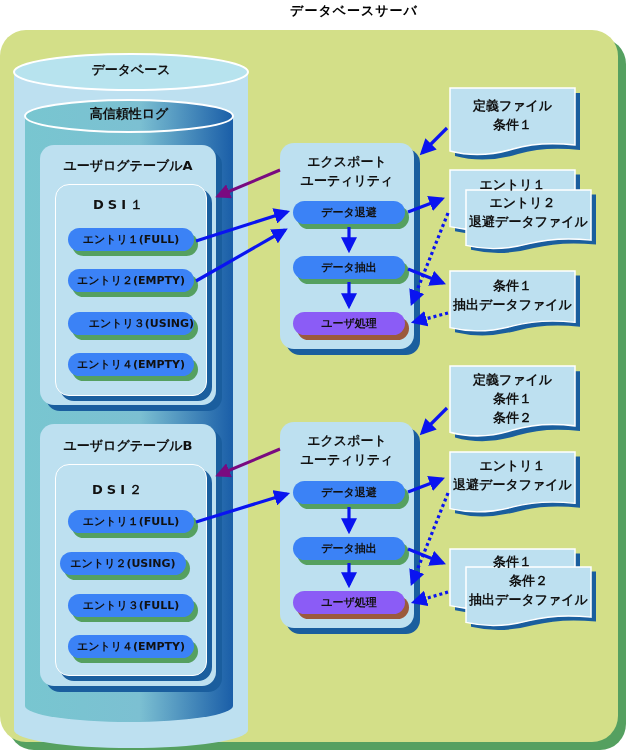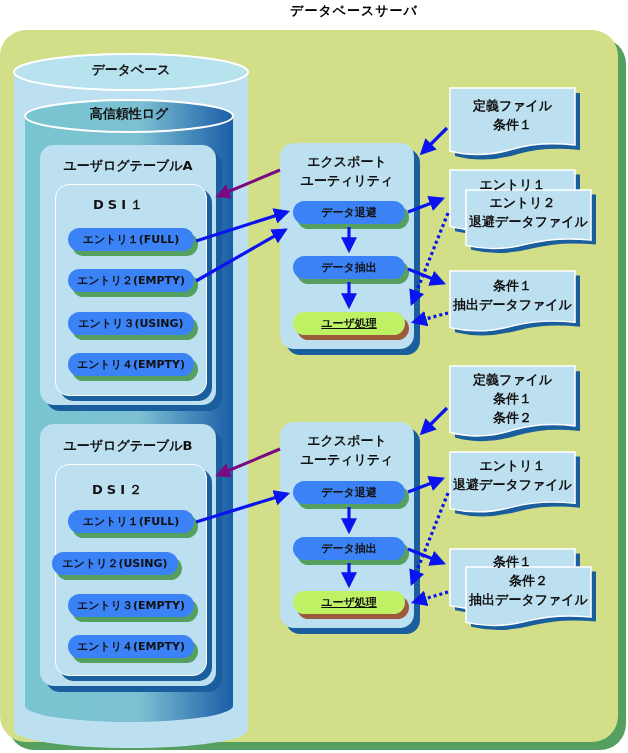--- a/index.html
+++ b/index.html
@@ -11,21 +11,21 @@
   .panel-shadow { position: absolute; left: 8px; top: 38px; width: 618px; height: 712px;
                   background: #55a060; border-radius: 26px; }
   .panel { position: absolute; left: 0; top: 30px; width: 618px; height: 712px;
            background: #d3df88; border-radius: 26px; }
   svg.layer { position: absolute; left: 0; top: 0; }
   .lbl { position: absolute; text-align: center; font-size: 13px; font-weight: bold; color: #111;
          white-space: nowrap; line-height: 19px; }
   .pill { position: absolute; height: 23px; border-radius: 12px; background: #3b82f6;
           box-shadow: 4px 5px 0 #55a060; font-size: 11px; font-weight: bold; color: #111;
           text-align: center; line-height: 23px; white-space: nowrap; }
-  .pill.orange { background: #bef264; box-shadow: 4px 5px 0 #9b5a3c; text-decoration: underline; }
+  .pill.orange { background: #8b5cf6; box-shadow: 4px 5px 0 #9b5a3c; }
   .box { position: absolute; background: #bde0f0; border-radius: 14px;
          box-shadow: 6px 6px 0 #1a5e9e; }
   .inner { position: absolute; background: #bde0f0; border-radius: 14px;
            border: 1.5px solid #ffffff; box-shadow: 5px 5px 0 #1a5e9e; }
 </style>
 </head>
 <body>
 
 <div class="title">データベースサーバ</div>
 <div class="panel-shadow"></div>
@@ -49,30 +49,30 @@
 
 <div class="lbl" style="left:14px;width:234px;top:60px;">データベース</div>
 <div class="lbl" style="left:25px;width:208px;top:104px;color:#111;">高信頼性ログ</div>
 
 <div class="box" style="left:40px;top:145px;width:176px;height:260px;"></div>
 <div class="lbl" style="left:40px;width:176px;top:156px;">ユーザログテーブルA</div>
 <div class="inner" style="left:55px;top:184px;width:150px;height:210px;"></div>
 <div class="lbl" style="left:55px;width:130px;top:195px;letter-spacing:4px;">DSI１</div>
 <div class="pill" style="left:68px;top:228px;width:126px;">エントリ１(FULL)</div>
 <div class="pill" style="left:68px;top:269px;width:126px;">エントリ２(EMPTY)</div>
-<div class="pill" style="left:68px;top:312px;width:126px;">エントリ３(USING)</div>
+<div class="pill" style="left:68px;top:312px;width:126px;text-align:right;">エントリ３(USING)</div>
 <div class="pill" style="left:68px;top:353px;width:126px;">エントリ４(EMPTY)</div>
 
 <div class="box" style="left:40px;top:424px;width:176px;height:262px;"></div>
 <div class="lbl" style="left:40px;width:176px;top:436px;">ユーザログテーブルB</div>
 <div class="inner" style="left:55px;top:464px;width:150px;height:210px;"></div>
 <div class="lbl" style="left:55px;width:128px;top:480px;letter-spacing:4px;">DSI２</div>
 <div class="pill" style="left:68px;top:510px;width:126px;">エントリ１(FULL)</div>
-<div class="pill" style="left:52px;top:552px;width:126px;">エントリ２(USING)</div>
-<div class="pill" style="left:68px;top:594px;width:126px;">エントリ３(EMPTY)</div>
+<div class="pill" style="left:60px;top:552px;width:126px;">エントリ２(USING)</div>
+<div class="pill" style="left:68px;top:594px;width:126px;">エントリ３(FULL)</div>
 <div class="pill" style="left:68px;top:635px;width:126px;">エントリ４(EMPTY)</div>
 
 <div class="box" style="left:280px;top:143px;width:134px;height:206px;"></div>
 <div class="lbl" style="left:280px;width:134px;top:152px;">エクスポート</div>
 <div class="lbl" style="left:280px;width:134px;top:171px;">ユーティリティ</div>
 <div class="pill" style="left:293px;top:201px;width:112px;">データ退避</div>
 <div class="pill" style="left:293px;top:256px;width:112px;">データ抽出</div>
 <div class="pill orange" style="left:293px;top:312px;width:112px;">ユーザ処理</div>
 
 <div class="box" style="left:280px;top:422px;width:134px;height:206px;"></div>

